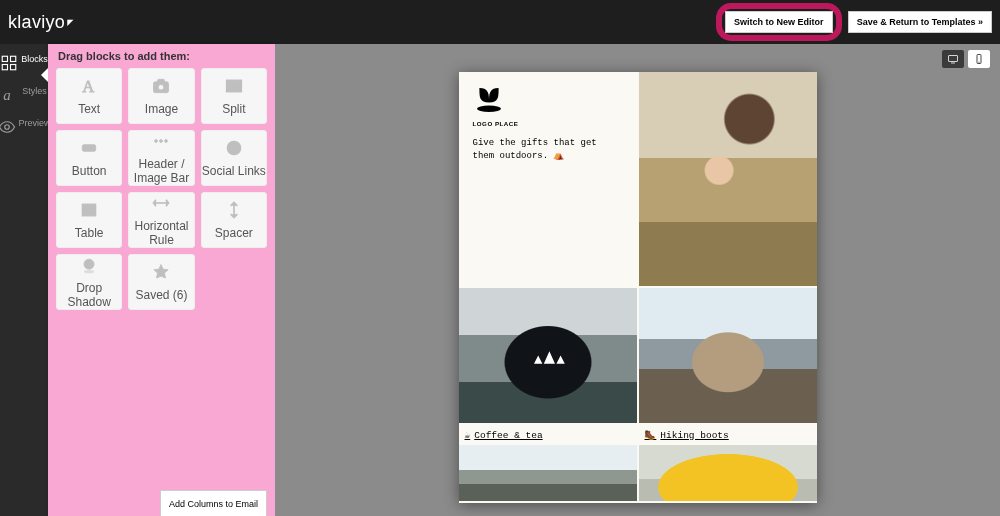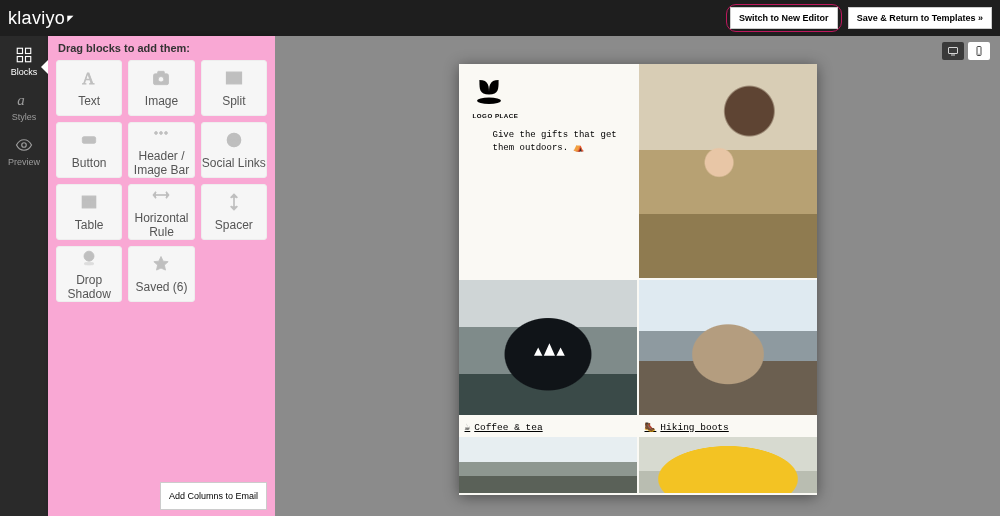--- a/index.html
+++ b/index.html
@@ -1,27 +1,27 @@
 <!DOCTYPE html>
 <html><head>
 <meta charset="utf-8">
 <style>
   * { box-sizing: border-box; margin: 0; padding: 0; }
   html, body { width: 1000px; height: 516px; overflow: hidden; font-family: Helvetica, Arial, sans-serif; background:#000; }
   
-  .topbar { position:relative; height:36px; background:#1e1e1e; display:flex; align-items:center; padding:0 8px; }
+  .topbar { position:relative; height:44px; background:#1e1e1e; display:flex; align-items:center; padding:0 8px; }
   .logo { color:#fff; font-size:18px; font-weight:400; letter-spacing:0.3px; display:flex; align-items:center;}
   .logo sup { font-size:8px; vertical-align:top; margin-left:2px;}
   .topbar .right { margin-left:auto; display:flex; align-items:center; gap:6px; }
-  .hl-box { border:1px solid #be185d; border-radius:10px; padding:2px 3px; display:flex;}
+  .hl-box { border:6px solid #be185d; border-radius:15px; padding:2px 3px; display:flex;}
   .btn-white { background:#fff; color:#000; font-size:9px; font-weight:600; padding:5px 8px; border:1px solid #ccc; cursor:pointer; white-space:nowrap;}
   
   .main { position:relative; display:flex; height:480px; }
   .side-rail { width:48px; background:#2a2a2a; display:flex; flex-direction:column; align-items:center; padding-top:10px; gap:14px;}
-  .side-rail .rail-item { display:flex; flex-direction:column; align-items:center; color:#9c9c9c; font-size:9px; cursor:pointer; gap:3px;}
+  .side-rail .rail-item { display:flex; flex-direction:row; color:#9c9c9c; font-size:9px; cursor:pointer; gap:3px;}
   .side-rail .rail-item.active { color:#fff; }
   .side-rail svg { width:18px; height:18px; }
   .blocks-panel { width:227px; background:#f9a8d4; position:relative; display:flex; flex-direction:column; box-shadow:1px 0 4px rgba(0,0,0,0.3);}
   .blocks-panel .panel-title { font-size:11px; font-weight:600; padding:6px 10px 6px 10px; color:#333; }
   .blocks-grid { padding:0 8px; display:grid; grid-template-columns: repeat(3, 1fr); gap:6px; }
   .block-tile { background:#f6f6f6; border:1px solid #eee; border-radius:3px; height:56px; display:flex; flex-direction:column; align-items:center; justify-content:center; gap:6px; cursor:grab;}
   .block-tile .tile-label { font-size:12px; color:#555; text-align:center;}
   .block-tile svg { width:20px; height:20px; fill:#bfbfbf; stroke:#bfbfbf;}
   .blocks-panel .add-cols { position:absolute; bottom:6px; right:8px; background:#fff; border:1px solid #ccc; font-size:9px; padding:8px 8px; cursor:pointer;}
   .notch { position:absolute; left:-7px; top:24px; width:0; height:0; border-top:7px solid transparent; border-bottom:7px solid transparent; border-right:7px solid #fff;}
@@ -31,21 +31,21 @@
   .device-toggle .dev-btn.active { background:#fff; }
   .device-toggle svg { width:12px; height:12px; }
   
   .email { position:absolute; left:50%; top:28px; transform:translateX(-50%); width:358px; background:#faf9f4; box-shadow:0 2px 14px rgba(0,0,0,0.45);}
   .email-row { display:flex; gap:2px; margin-bottom:2px;}
   .email .pad { padding:14px 14px 10px 14px; }
   .hero-left { width:50%; background:#faf9f4;}
   .hero-left .logo-mark { width:32px; height:28px; }
   .hero-left .logo-sub { font-size:6.2px; font-weight:700; letter-spacing:0.5px; margin-top:2px;}
   .hero-left h1 { font-family: "Courier New", monospace; font-size:19px; font-weight:700; line-height:1.25; margin-top:10px;}
-  .hero-left p { font-family:"Courier New", monospace; font-size:9px; margin-top:10px; line-height:1.4;margin-left:20px;}
+  .hero-left p { font-family:"Courier New", monospace; font-size:9px; margin-top:10px; line-height:1.4;}
   .hero-img, .tile-img { width:50%; position:relative; overflow:hidden;}
   .tile-row .tile-img { height:135px;}
   .caption { font-family:"Courier New", monospace; font-size:9.5px; text-decoration:underline; padding:4px 6px 2px 6px; display:flex; align-items:center; gap:4px;}
   .bottom-cut .tile-img { height:56px;}
   
   .ph { position:absolute; inset:0; }
   .ph-dad   { background: radial-gradient(circle at 62% 22%, #5e4433 0 12%, transparent 13%),
               radial-gradient(circle at 45% 46%, #e8c6a6 0 9%, transparent 10%),
               linear-gradient(180deg,#d8cdb5 0 40%, #b7a173 40% 70%, #8f7b50 70% 100%);
             }

